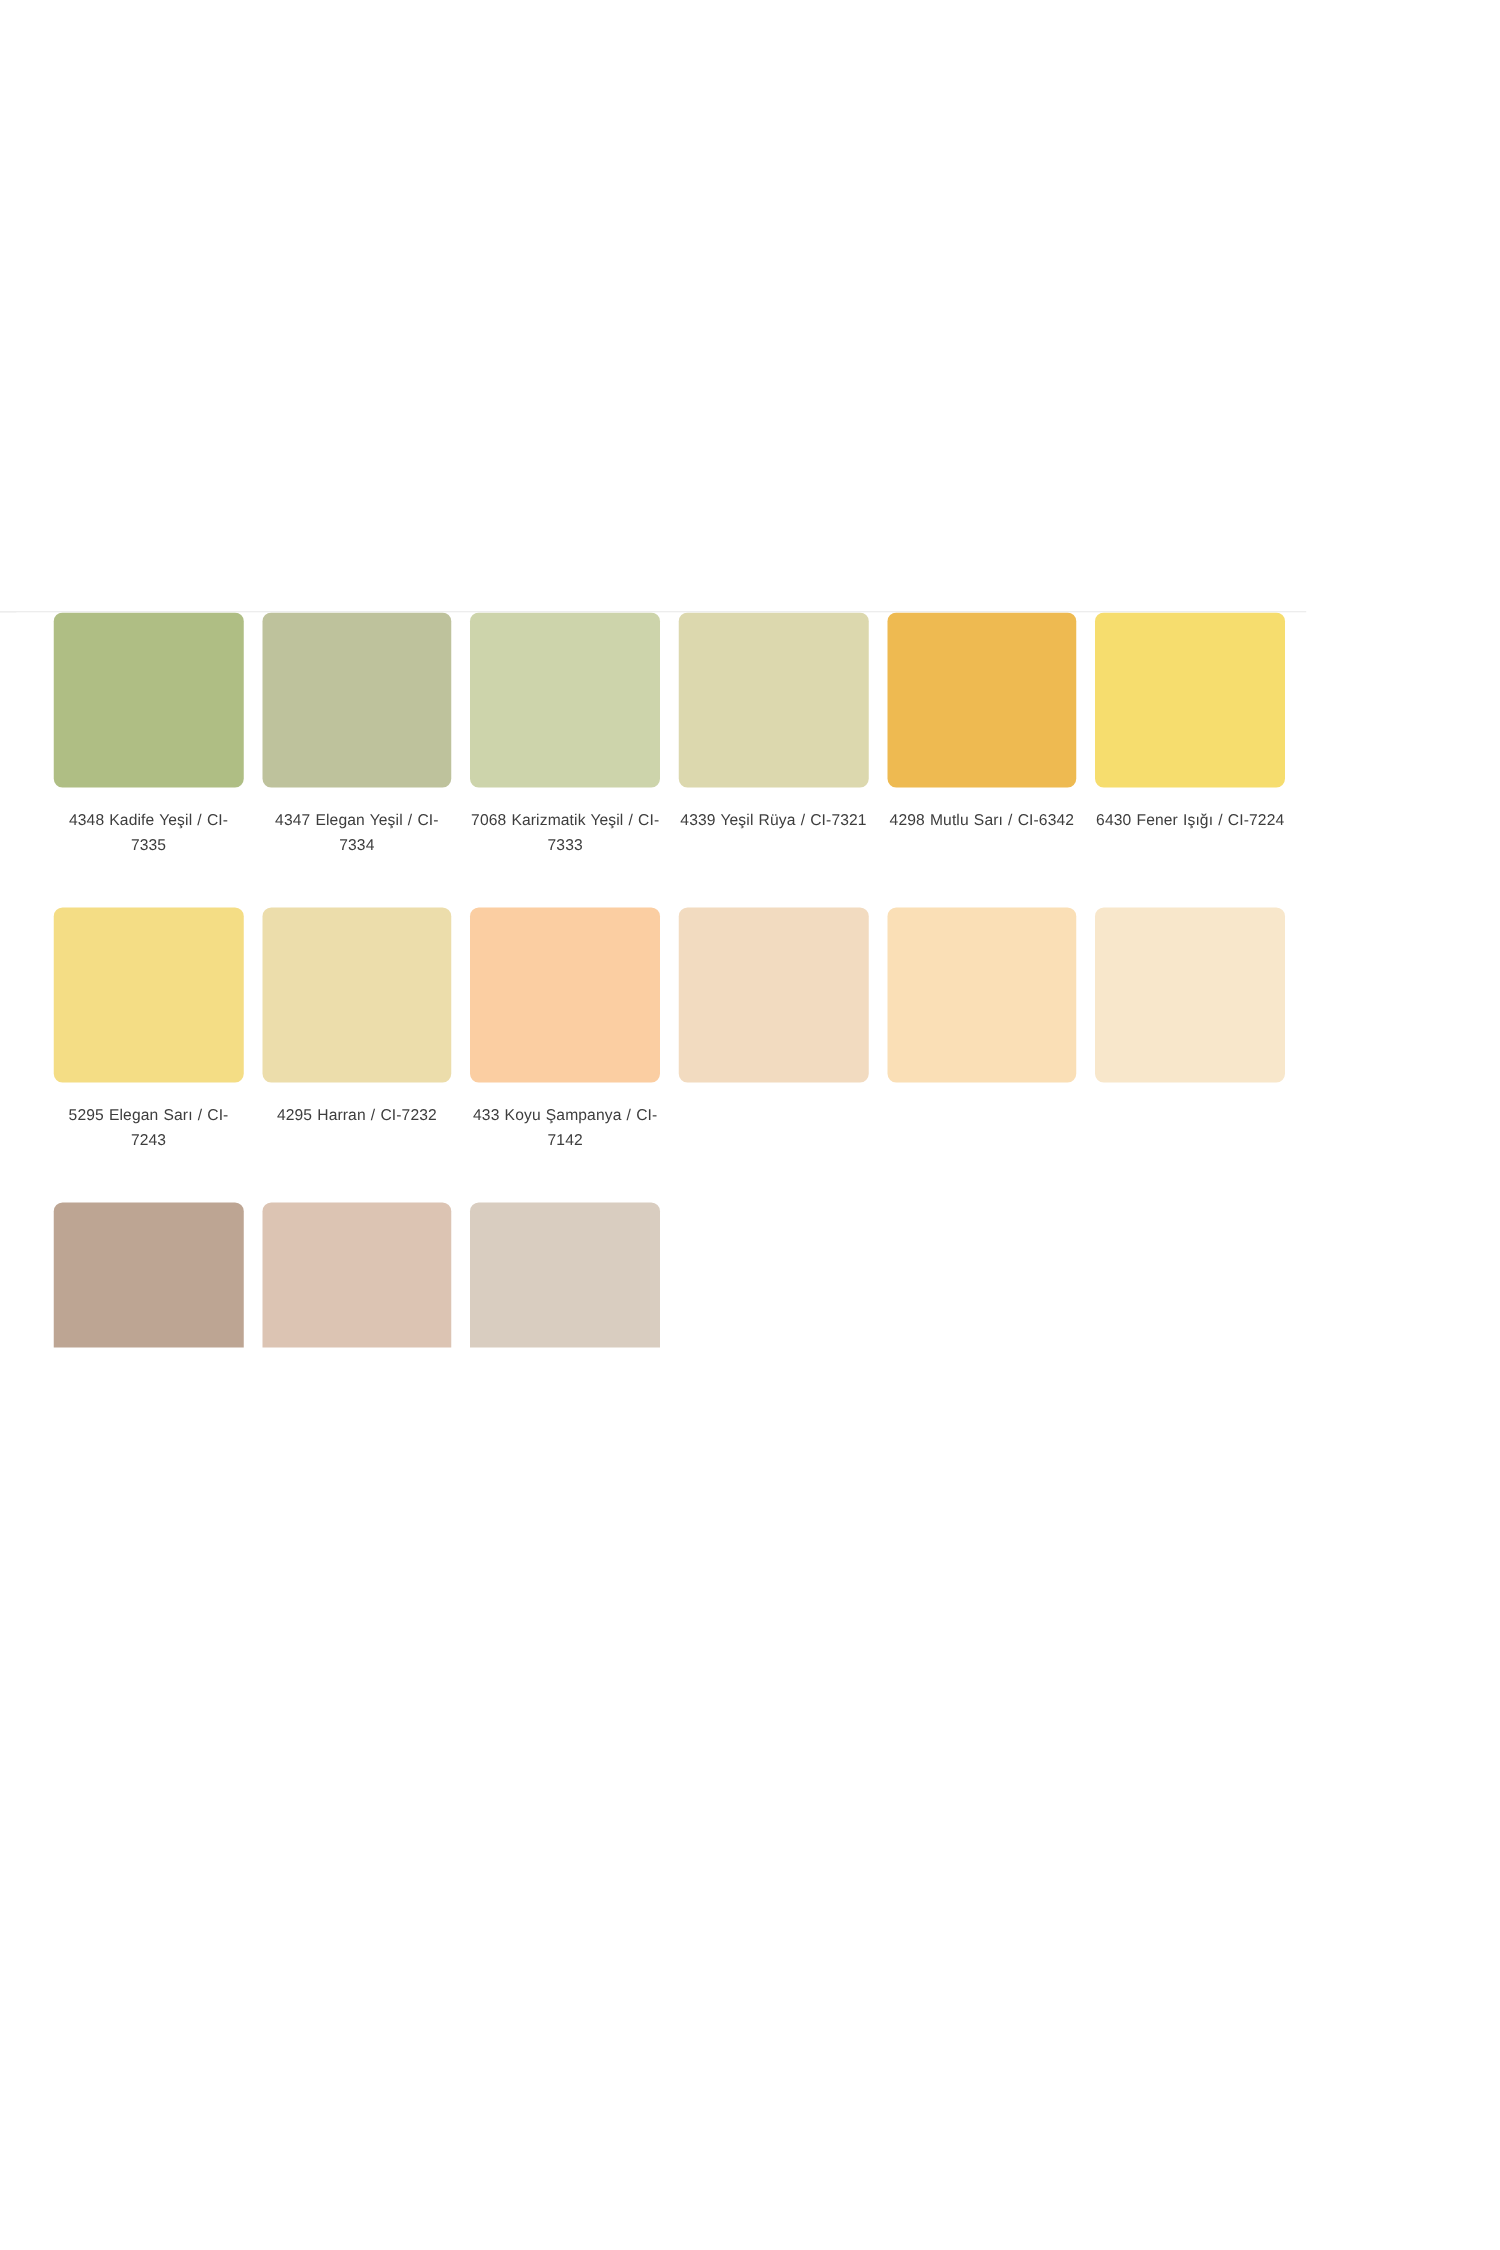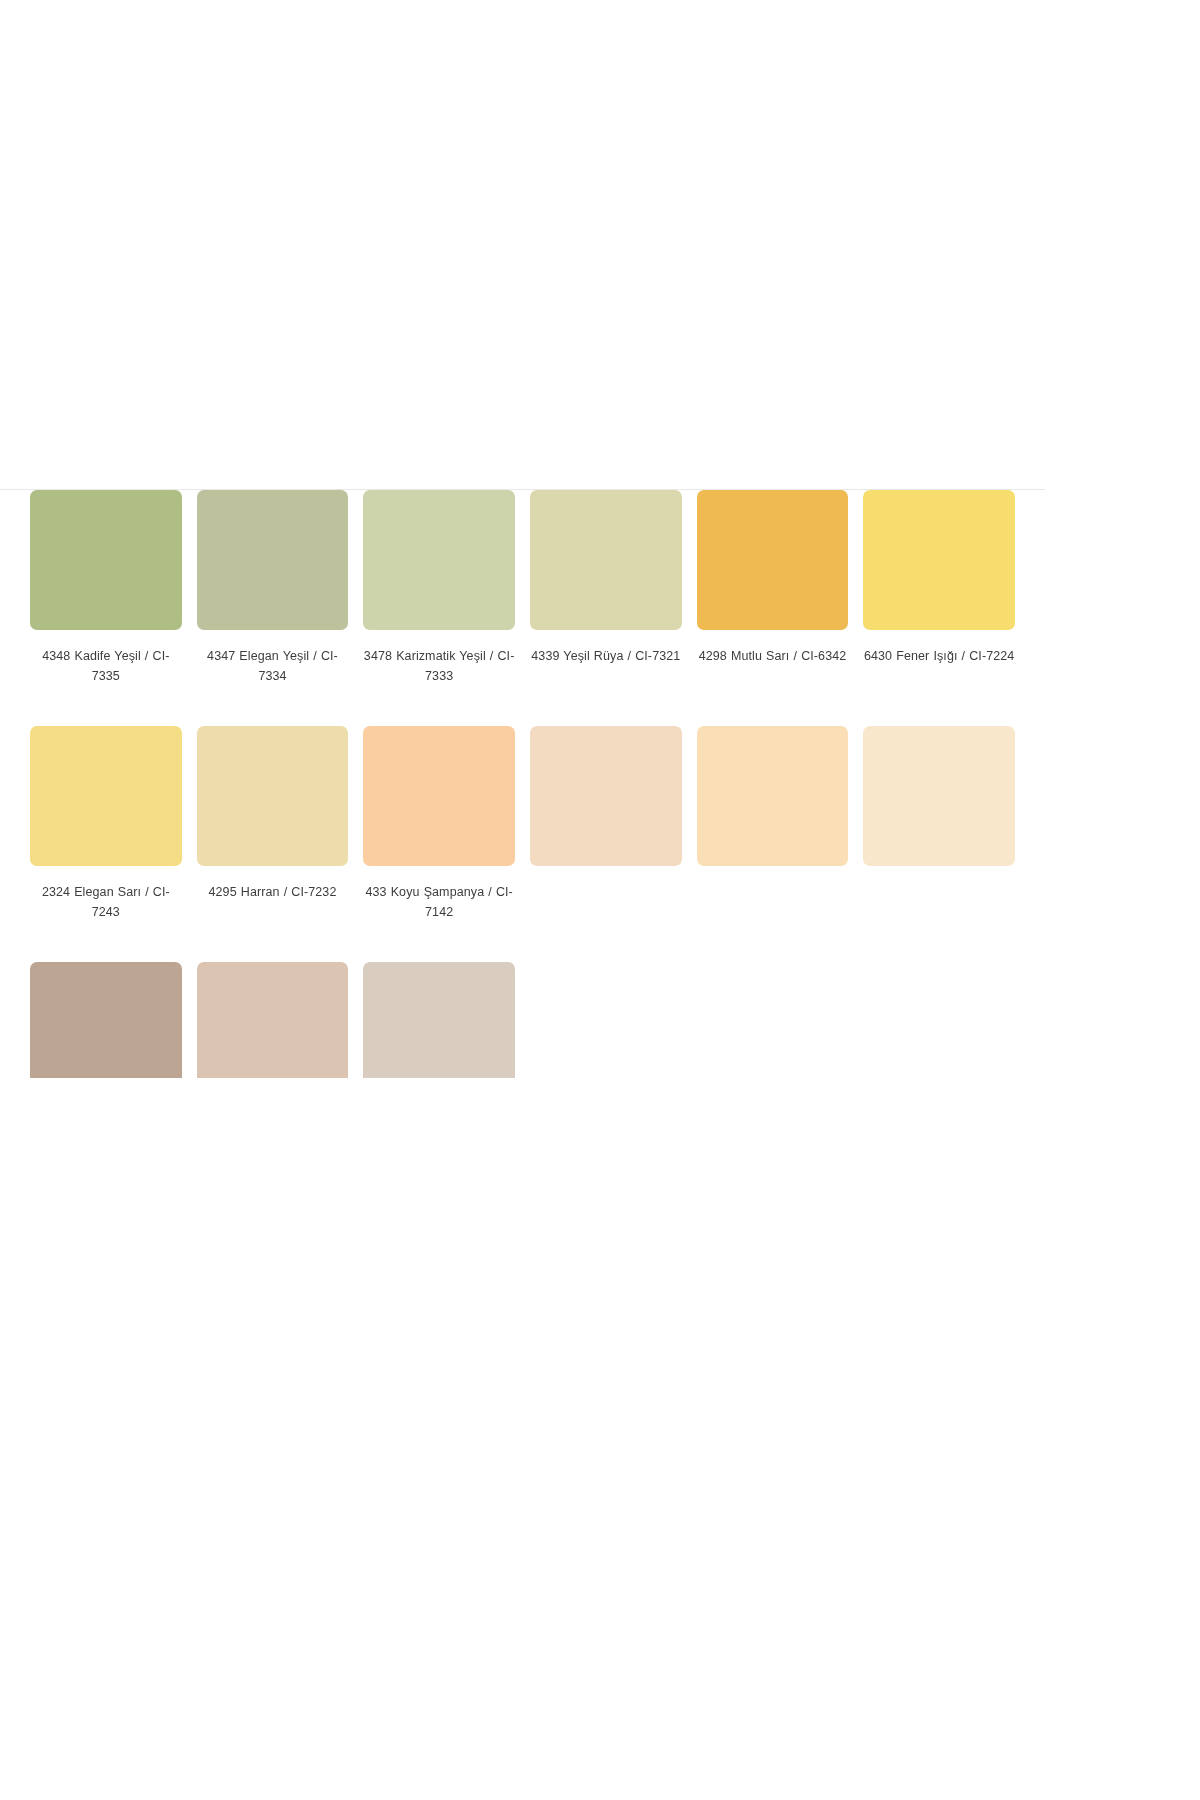--- a/index.html
+++ b/index.html
@@ -25,21 +25,21 @@
     left: 0;
     top: 489px;
     width: 1045px;
     height: 1px;
     background: #e8e8e8;
   }
 
   
   #palette-card {
     position: absolute;
-    left: 0;
+    left: 13px;
     top: 490px;
     width: 1045px;
     height: 588px;
     background: #ffffff;
     overflow: hidden;
   }
 
   #swatch-grid {
     display: grid;
     grid-template-columns: repeat(6, 1fr);
@@ -85,37 +85,37 @@
         <div class="swatch-cell">
           <div class="swatch-chip" style="background: rgb(175, 190, 132);"></div>
           <div class="swatch-label">4348 Kadife Yeşil / CI-7335</div>
         </div>
         <div class="swatch-cell">
           <div class="swatch-chip" style="background: rgb(190, 194, 156);"></div>
           <div class="swatch-label">4347 Elegan Yeşil / CI-7334</div>
         </div>
         <div class="swatch-cell">
           <div class="swatch-chip" style="background: rgb(205, 212, 171);"></div>
-          <div class="swatch-label">3478 Karizmatik Yeşil / CI-7333</div>
+          <div class="swatch-label">7068 Karizmatik Yeşil / CI-7333</div>
         </div>
         <div class="swatch-cell">
           <div class="swatch-chip" style="background: rgb(220, 216, 174);"></div>
           <div class="swatch-label">4339 Yeşil Rüya / CI-7321</div>
         </div>
         <div class="swatch-cell">
           <div class="swatch-chip" style="background: rgb(238, 186, 81);"></div>
           <div class="swatch-label">4298 Mutlu Sarı / CI-6342</div>
         </div>
         <div class="swatch-cell">
           <div class="swatch-chip" style="background: rgb(246, 221, 110);"></div>
           <div class="swatch-label">6430 Fener Işığı / CI-7224</div>
         </div>
         <div class="swatch-cell">
           <div class="swatch-chip" style="background: rgb(244, 221, 133);"></div>
-          <div class="swatch-label">2324 Elegan Sarı / CI-7243</div>
+          <div class="swatch-label">5295 Elegan Sarı / CI-7243</div>
         </div>
         <div class="swatch-cell">
           <div class="swatch-chip" style="background: rgb(236, 221, 171);"></div>
           <div class="swatch-label">4295 Harran / CI-7232</div>
         </div>
         <div class="swatch-cell">
           <div class="swatch-chip" style="background: rgb(251, 206, 162);"></div>
           <div class="swatch-label">433 Koyu Şampanya / CI-7142</div>
         </div>
         <div class="swatch-cell">

